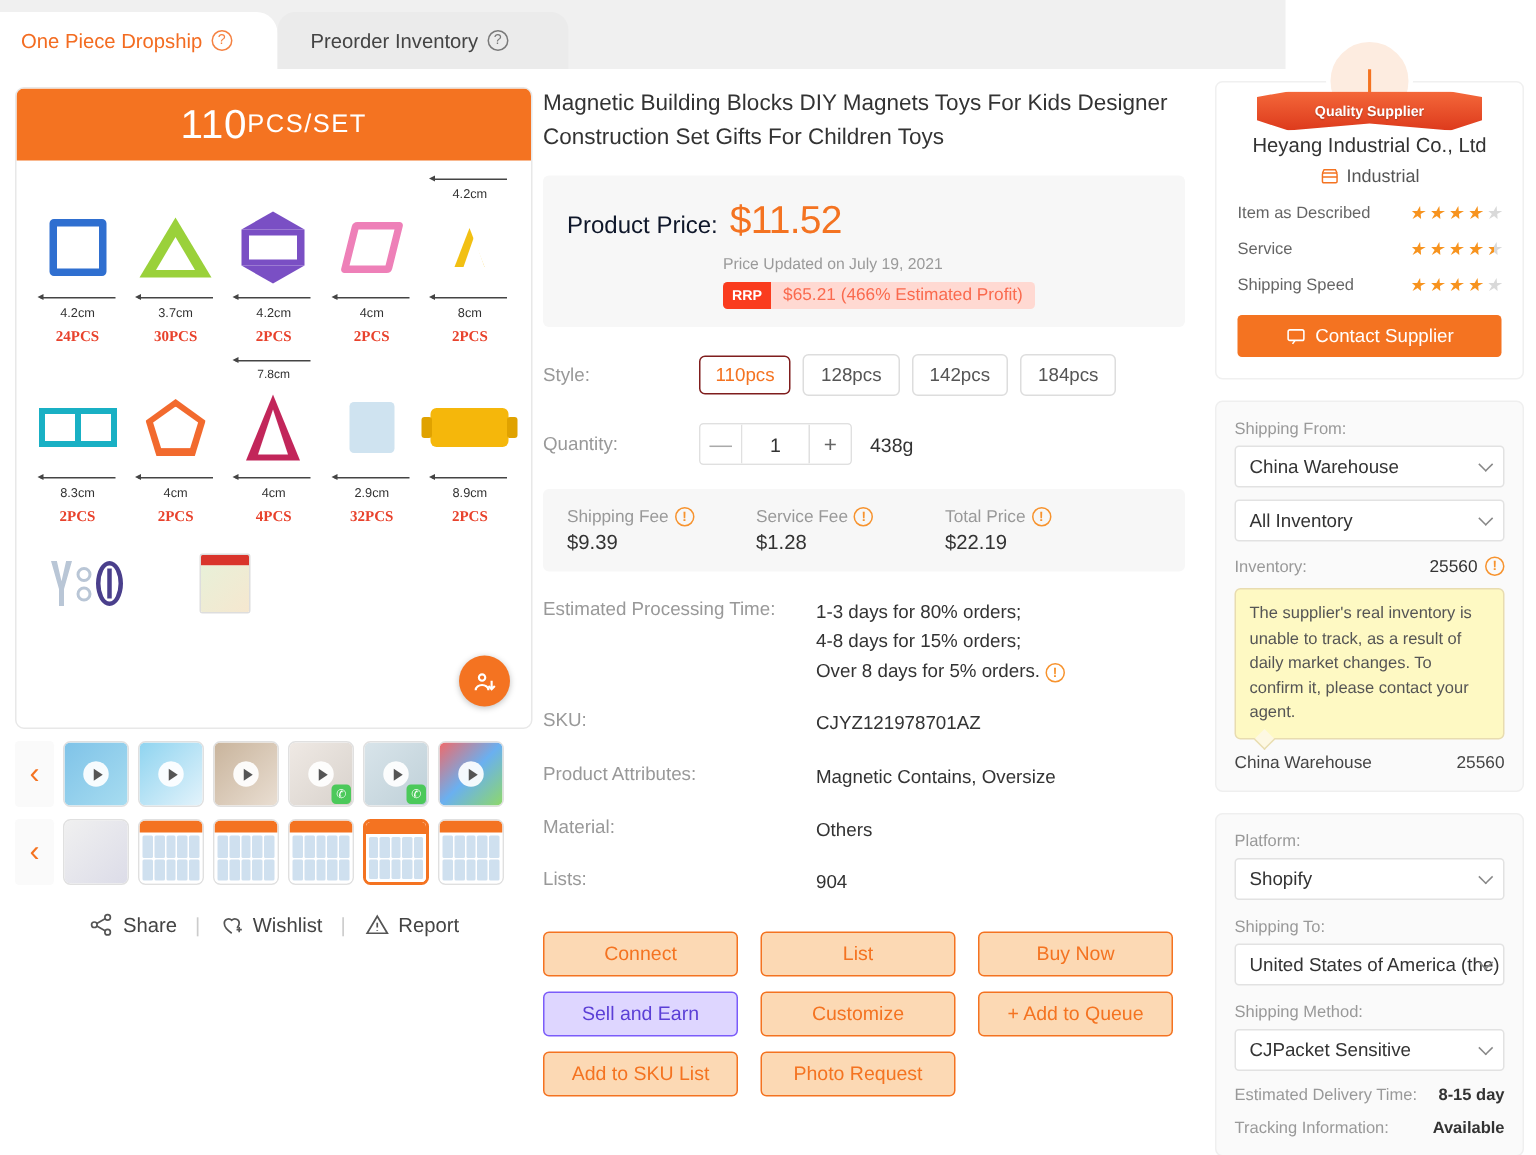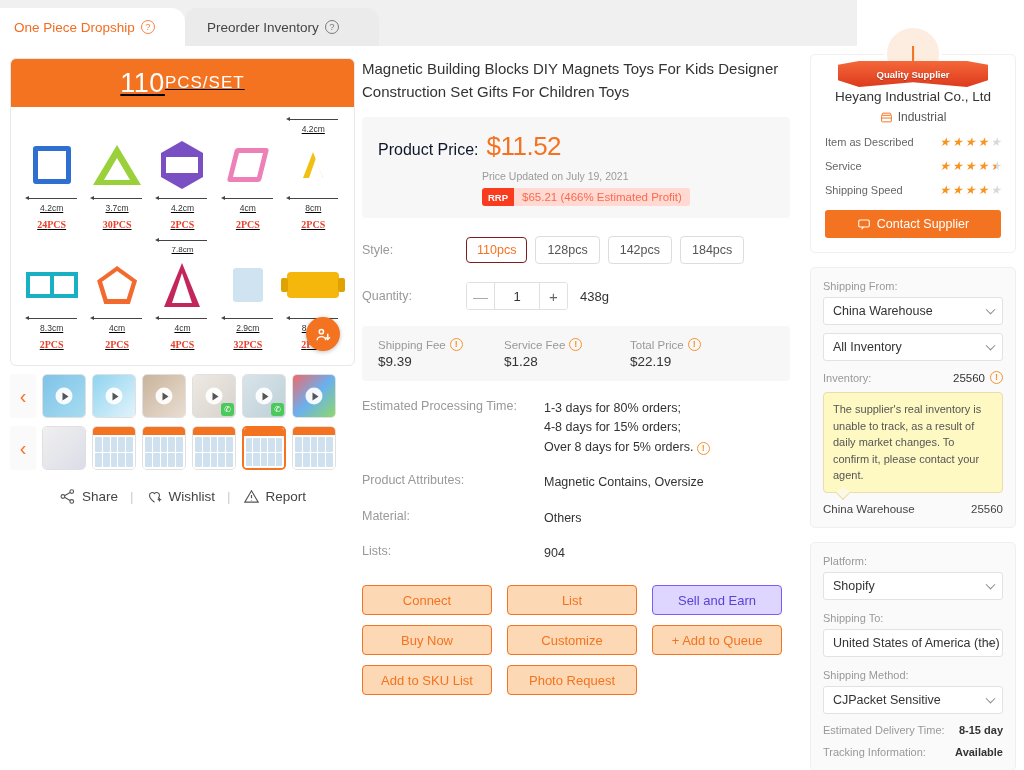--- a/index.html
+++ b/index.html
@@ -46,22 +46,22 @@
   }
   .tab.inactive .qmark { color:#666; }
 
   
   .left-col   { position: absolute; left: 10px;  top: 58px;  width: 345px; }
   .center-col { position: absolute; left: 362px; top: 58px;  width: 428px; }
   .right-col  { position: absolute; left: 810px; top: 22px;  width: 206px; }
 
   
   .gallery {
-    position: relative; width: 345px; height: 308px;
-    border: 1px solid #e8e8e8; border-radius: 6px; overflow: hidden; background:#fff;text-decoration:underline;
+    position: relative; width: 345px; height: 428px;
+    border: 1px solid #e8e8e8; border-radius: 6px; overflow: hidden; background:#fff;
   }
   .gal-banner {
     height: 48px; background:#f47321; color:#fff;
     display:flex; align-items:center; justify-content:center;
     font-size: 27px; letter-spacing:.5px;
   }
   .gal-banner .pcs { font-size: 17px; letter-spacing:1px; }
   .gal-body { padding: 10px 8px 4px; }
   .shape-row { display:flex; justify-content:space-around; align-items:flex-end; }
   .shape-cell { width: 62px; text-align:center; }
@@ -623,37 +623,41 @@
     <div class="specrow" style="margin-top:18px">
       <span class="spec-l">Estimated Processing Time:</span>
       <span class="spec-v">
         <span style="white-space:pre-line">1-3 days for 80% orders;
 4-8 days for 15% orders;
 Over 8 days for 5% orders.</span>
         <span class="info-i">!</span>
       </span>
     </div>
     <div class="specrow">
+      <span class="spec-l">SKU:</span>
+      <span class="spec-v">CJYZ121978701AZ</span>
+    </div>
+    <div class="specrow">
       <span class="spec-l">Product Attributes:</span>
       <span class="spec-v">Magnetic Contains, Oversize</span>
     </div>
     <div class="specrow">
       <span class="spec-l">Material:</span>
       <span class="spec-v">Others</span>
     </div>
     <div class="specrow">
       <span class="spec-l">Lists:</span>
       <span class="spec-v">904</span>
     </div>
 
     <div class="btngrid">
       <button class="abtn">Connect</button>
       <button class="abtn">List</button>
+      <button class="abtn">Buy Now</button>
       <button class="abtn purple">Sell and Earn</button>
-      <button class="abtn">Buy Now</button>
       <button class="abtn">Customize</button>
       <button class="abtn">+ Add to Queue</button>
       <button class="abtn">Add to SKU List</button>
       <button class="abtn">Photo Request</button>
     </div>
   </div>
 
   <div class="right-col">
 
     <div class="supplier-card">

